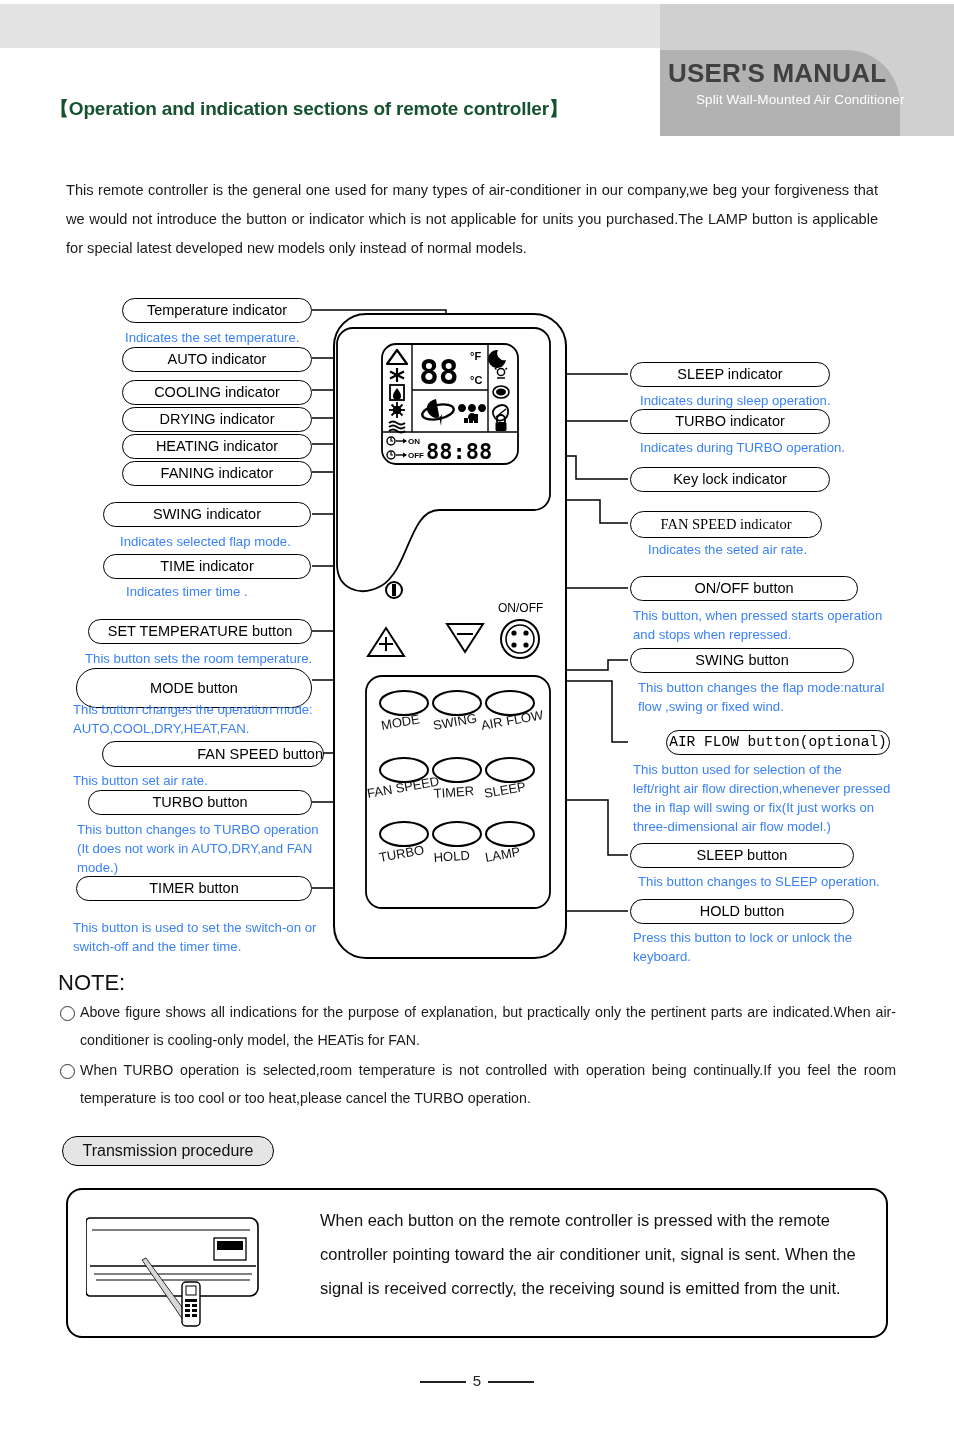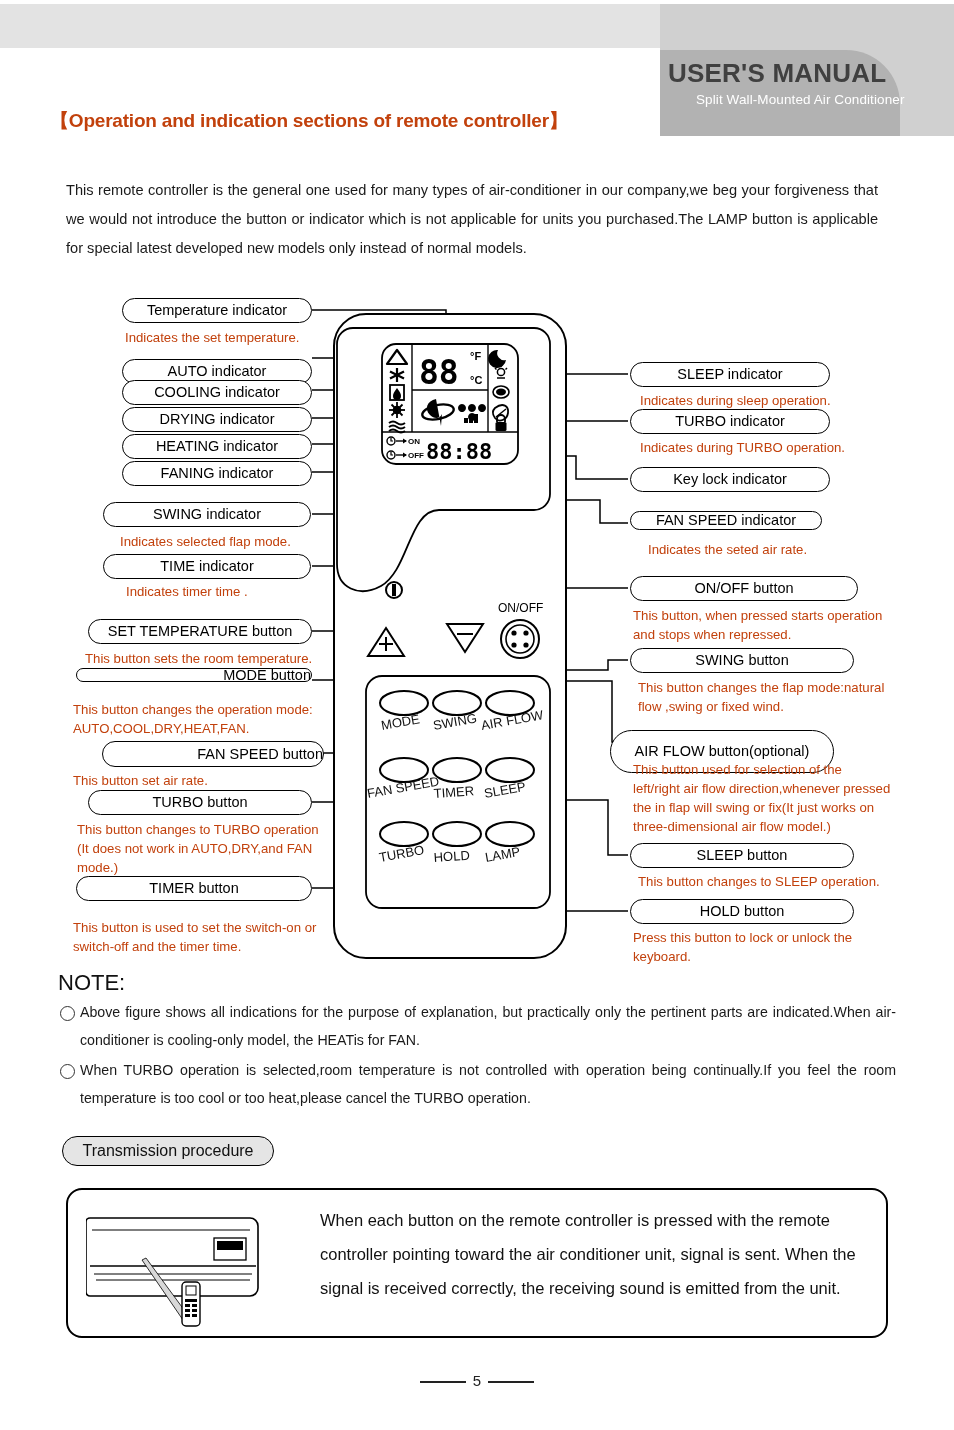--- a/index.html
+++ b/index.html
@@ -36,22 +36,22 @@
     line-height:1.05;
   }
   .hdr-sub{
     position:absolute;left:696px;top:92px;width:280px;
     color:#ffffff;font-size:13.5px;letter-spacing:.1px;
   }
 
   
   .sec-title{
     position:absolute;left:50px;top:96px;
-    font-size:19px;font-weight:bold;color:#c2410c;
-    letter-spacing:-0.2px;white-space:nowrap;margin-top:12px;
+    font-size:19px;font-weight:bold;color:#14532d;
+    letter-spacing:-0.2px;white-space:nowrap;
   }
 
   
   .intro{
     position:absolute;left:66px;top:176px;width:812px;
     font-size:14.6px;line-height:29px;color:#1a1a1a;
     text-align:justify;
   }
 
   
@@ -63,21 +63,21 @@
     box-sizing:border-box;
     font-size:14.5px;
     color:#000;
     text-align:center;
     line-height:1;
     display:flex;align-items:center;justify-content:center;
     z-index:6;
   }
   .cap{
     position:absolute;
-    font-size:13.2px;color:#c2410c;line-height:19px;
+    font-size:13.2px;color:#3b82f6;line-height:19px;
     z-index:6;
   }
 
   
   .lines{position:absolute;left:0;top:0;width:954px;height:1430px;z-index:2;pointer-events:none;}
 
   
   .remote{position:absolute;left:330px;top:312px;width:250px;height:650px;z-index:3;}
 
   
@@ -314,21 +314,21 @@
       <text x="156" y="550" transform="rotate(-10 156 550)">LAMP</text>
     </g>
   </svg>
 </div>
 
 <div class="pill" style="left:122px;top:298px;width:190px;height:25px;">
   <span>Temperature indicator</span>
 </div>
 <div class="cap" style="left:125px;top:328px;width:200px;">Indicates the set temperature.</div>
 
-<div class="pill" style="left:122px;top:359px;width:190px;height:25px;">
+<div class="pill" style="left:122px;top:347px;width:190px;height:25px;">
   <span>AUTO indicator</span>
 </div>
 <div class="pill" style="left:122px;top:380px;width:190px;height:25px;">
   <span>COOLING indicator</span>
 </div>
 <div class="pill" style="left:122px;top:407px;width:190px;height:25px;">
   <span>DRYING indicator</span>
 </div>
 <div class="pill" style="left:122px;top:434px;width:190px;height:25px;">
   <span>HEATING indicator</span>
@@ -345,21 +345,21 @@
 <div class="pill" style="left:103px;top:554px;width:208px;height:25px;align-items:center;">
   <span>TIME indicator</span>
 </div>
 <div class="cap" style="left:126px;top:582px;width:200px;">Indicates timer time .</div>
 
 <div class="pill" style="left:88px;top:619px;width:224px;height:25px;">
   <span>SET TEMPERATURE button</span>
 </div>
 <div class="cap" style="left:85px;top:649px;width:250px;">This button sets the room temperature.</div>
 
-<div class="pill" style="left:76px;top:668px;width:236px;height:14px;justify-content:flex-end;">
+<div class="pill" style="left:76px;top:668px;width:236px;height:40px;">
   <span>MODE button</span>
 </div>
 <div class="cap" style="left:73px;top:700px;width:255px;">This button changes  the operation mode: AUTO,COOL,DRY,HEAT,FAN.</div>
 
 <div class="pill" style="left:102px;top:741px;width:222px;height:26px;justify-content:flex-end;">
   <span>FAN SPEED  button</span>
 </div>
 <div class="cap" style="left:73px;top:771px;width:240px;">This button set air rate.</div>
 
 <div class="pill" style="left:88px;top:790px;width:224px;height:25px;">
@@ -379,36 +379,36 @@
 
 <div class="pill" style="left:630px;top:409px;width:200px;height:25px;">
   <span>TURBO indicator</span>
 </div>
 <div class="cap" style="left:640px;top:438px;width:245px;">Indicates during TURBO operation.</div>
 
 <div class="pill" style="left:630px;top:467px;width:200px;height:25px;">
   <span>Key lock  indicator</span>
 </div>
 
-<div class="pill" style="left:630px;top:511px;width:192px;height:19px;">
+<div class="pill" style="left:630px;top:511px;width:192px;height:27px;font-family:Liberation Serif, serif;">
   <span>FAN SPEED  indicator</span>
 </div>
 <div class="cap" style="left:648px;top:540px;width:230px;">Indicates the seted air rate.</div>
 
 <div class="pill" style="left:630px;top:576px;width:228px;height:25px;">
   <span>ON/OFF button</span>
 </div>
 <div class="cap" style="left:633px;top:606px;width:255px;">This button, when pressed starts operation and stops when repressed.</div>
 
 <div class="pill" style="left:630px;top:648px;width:224px;height:25px;">
   <span>SWING button</span>
 </div>
 <div class="cap" style="left:638px;top:678px;width:250px;">This button changes the flap mode:natural flow  ,swing or fixed wind.</div>
 
-<div class="pill" style="left:610px;top:730px;width:224px;height:43px;">
+<div class="pill" style="left:666px;top:730px;width:224px;height:25px;font-family:Liberation Mono, monospace;">
   <span>AIR FLOW  button(optional)</span>
 </div>
 <div class="cap" style="left:633px;top:760px;width:258px;">This button used for selection of the left/right air flow direction,whenever pressed the in flap will swing or fix(It just works on three-dimensional air flow model.)</div>
 
 <div class="pill" style="left:630px;top:843px;width:224px;height:25px;">
   <span>SLEEP button</span>
 </div>
 <div class="cap" style="left:638px;top:872px;width:250px;">This button changes to SLEEP operation.</div>
 
 <div class="pill" style="left:630px;top:899px;width:224px;height:25px;">

